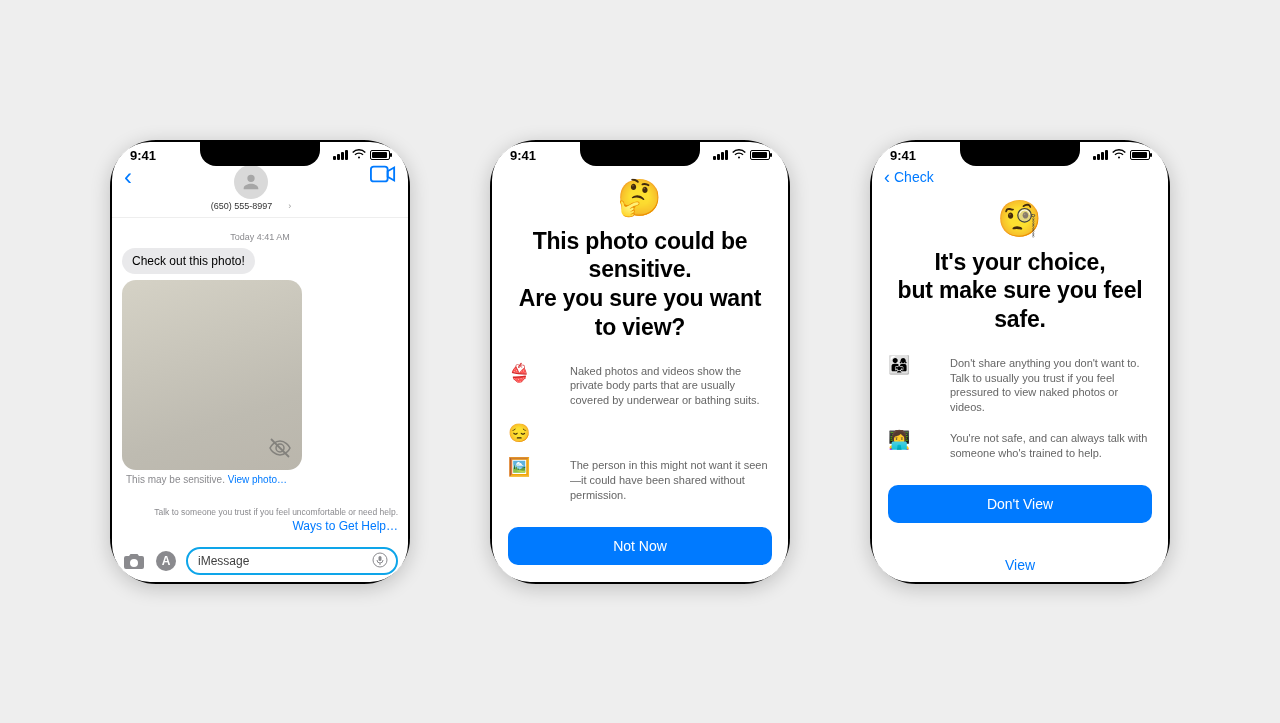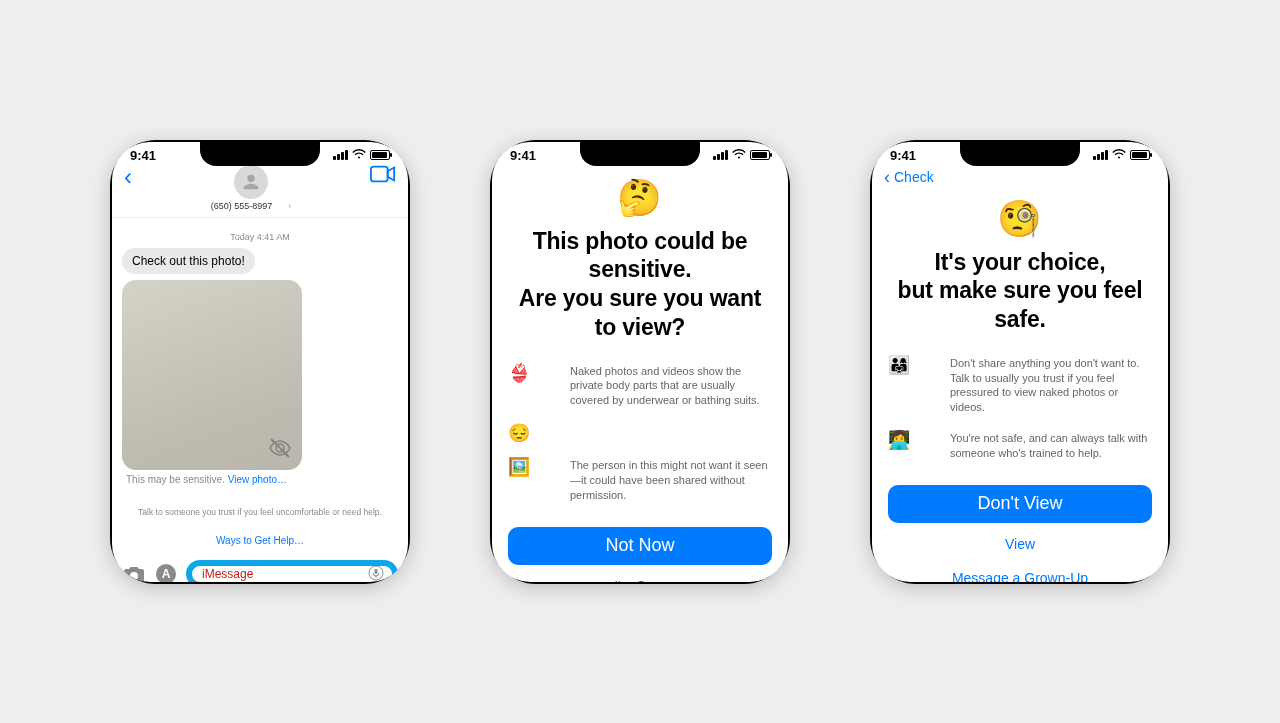--- a/index.html
+++ b/index.html
@@ -104,52 +104,52 @@
     position:relative;
     margin-bottom:4px;
   }
   .eyeoff {
     position:absolute; right:10px; bottom:10px;
     width:24px;height:24px;
     opacity:0.55;
   }
   .caption { font-size:10px; color:#8a8a8e; padding-left:4px; }
   .caption .link { color:#007aff; font-weight:500; }
-  .help { text-align:center; margin-top:22px; }
+  .help { text-align:right; margin-top:22px; }
   .help .t1{font-size:8.5px;color:#8a8a8e;}
-  .help .t2{font-size:10px;color:#007aff;font-weight:500;margin-top:18px;}
+  .help .t2{font-size:12px;color:#007aff;font-weight:500;margin-top:2px;}
   .composer {
     padding:6px 10px 4px;
     display:flex;align-items:center;gap:8px;
   }
   .composer .ico{width:24px;height:24px;color:#8a8a8e;display:flex;align-items:center;justify-content:center;}
   .input {
-    flex:1;height:28px;border:6px solid #0ea5e9;border-radius:14px;
+    flex:1;height:28px;border:2px solid #0ea5e9;border-radius:14px;
     display:flex;align-items:center;justify-content:space-between;
-    padding:0 6px 0 10px;font-size:12px;color:#b91c1c;
+    padding:0 6px 0 10px;font-size:12px;color:#404040;
   }
   .mic{width:18px;height:18px;color:#8a8a8e;}
   .approw{display:flex;gap:8px;padding:4px 10px 8px;justify-content:center;}
   .appic{width:24px;height:24px;border-radius:50%;}
   .homebar{width:110px;height:4px;background:#000;border-radius:3px;margin:2px auto 4px;}
   
   .navback{padding:4px 12px; color:#007aff;font-size:14px;display:flex;align-items:center;gap:4px;}
   .navback .ch{font-size:18px;font-weight:300;}
   .sheet{flex:1;padding:10px 16px 0;text-align:center;display:flex;flex-direction:column;}
   .emoji-lg{font-size:36px;margin:4px auto 8px;}
   .title{font-size:23px;font-weight:700;line-height:1.25;color:#000;letter-spacing:-0.2px;}
   .rows{margin-top:22px;text-align:left;font-size:11px;color:#666;line-height:1.35;}
   .row{display:flex;gap:10px;margin-bottom:16px;}
   .row .ic{width:24px;flex-shrink:0;font-size:18px;line-height:1;}
   .row .tx{flex:1;margin-left:28px;}
   .buttons{margin-top:auto;padding:8px 0 10px;}
   .btn-primary{
     background:#007aff;color:#fff;border-radius:10px;
     height:38px;display:flex;align-items:center;justify-content:center;
-    font-size:18px;font-weight:500;margin-bottom:4px;
+    font-size:14px;font-weight:500;margin-bottom:25px;
   }
   .btn-secondary{
     color:#007aff;font-size:14px;font-weight:500;
     height:34px;display:flex;align-items:center;justify-content:center;
   }
 </style>
 </head>
 <body>
 
 <div class="phone">

